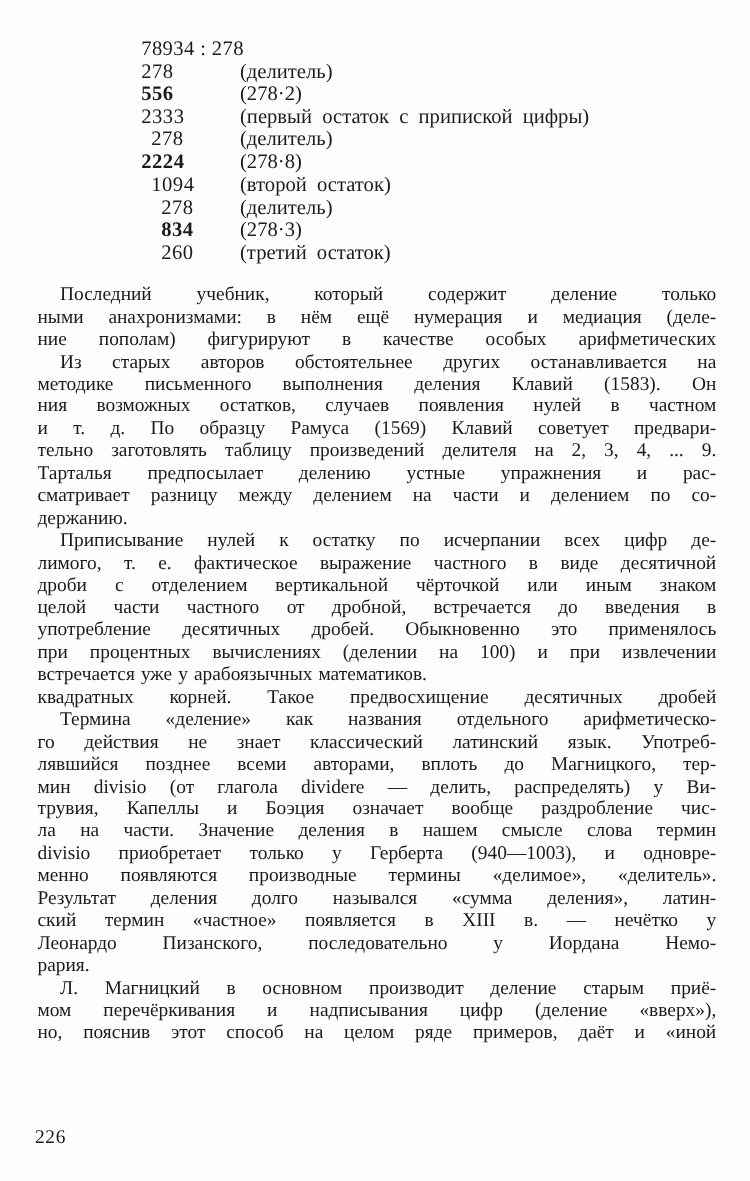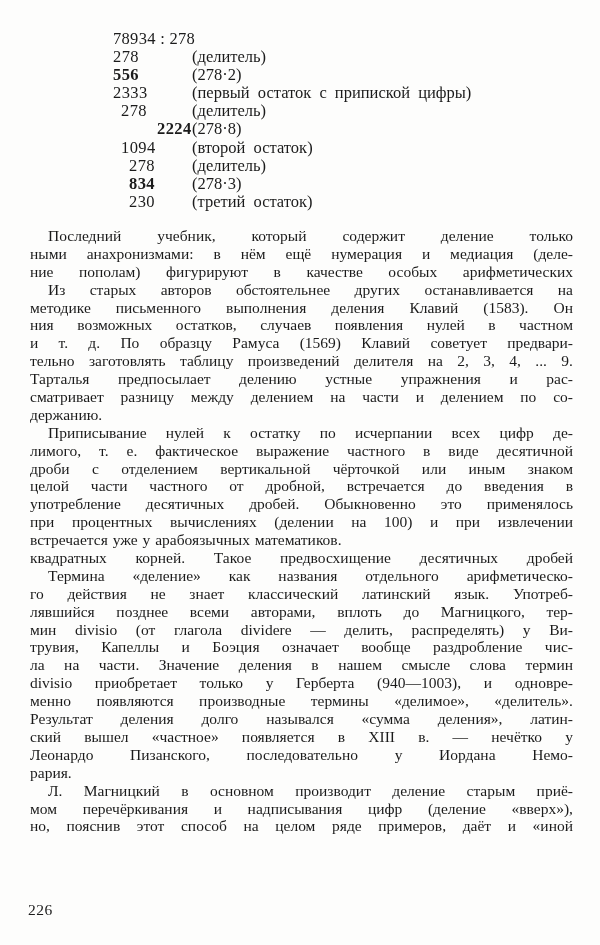--- a/index.html
+++ b/index.html
@@ -92,25 +92,25 @@
 
 <div class="page">
 
   <div class="division">
     <div class="div-header">78934 : 278</div>
     <div>
         <div class="div-row"><span class="div-num" style="padding-left: 0px;">278</span><span class="div-label">(делитель)</span></div>
         <div class="div-row"><span class="div-num bold" style="padding-left: 0px;">556</span><span class="div-label">(278·2)</span></div>
         <div class="div-row"><span class="div-num" style="padding-left: 0px;">2333</span><span class="div-label">(первый остаток с припиской цифры)</span></div>
         <div class="div-row"><span class="div-num" style="padding-left: 8px;">278</span><span class="div-label">(делитель)</span></div>
-        <div class="div-row"><span class="div-num bold" style="padding-left: 0px; margin-left: 44px;">2224</span><span class="div-label">(278·8)</span></div>
+        <div class="div-row"><span class="div-num bold" style="padding-left: 0px;">2224</span><span class="div-label">(278·8)</span></div>
         <div class="div-row"><span class="div-num" style="padding-left: 8px;">1094</span><span class="div-label">(второй остаток)</span></div>
         <div class="div-row"><span class="div-num" style="padding-left: 16px;">278</span><span class="div-label">(делитель)</span></div>
         <div class="div-row"><span class="div-num bold" style="padding-left: 16px;">834</span><span class="div-label">(278·3)</span></div>
-        <div class="div-row"><span class="div-num" style="padding-left: 16px;">230</span><span class="div-label">(третий остаток)</span></div>
+        <div class="div-row"><span class="div-num" style="padding-left: 16px;">260</span><span class="div-label">(третий остаток)</span></div>
       </div>
   </div>
 
   <div class="body-text">
       <div class="para">
         <div class="line first">Последний учебник, который содержит деление только</div>
         <div class="line">ными анахронизмами: в нём ещё нумерация и медиация (деле-</div>
         <div class="line">ние пополам) фигурируют в качестве особых арифметических</div>
       </div>
       <div class="para">
@@ -136,21 +136,21 @@
       <div class="para">
         <div class="line first">Термина «деление» как названия отдельного арифметическо-</div>
         <div class="line">го действия не знает классический латинский язык. Употреб-</div>
         <div class="line">лявшийся позднее всеми авторами, вплоть до Магницкого, тер-</div>
         <div class="line">мин divisio (от глагола dividere — делить, распределять) у Ви-</div>
         <div class="line">трувия, Капеллы и Боэция означает вообще раздробление чис-</div>
         <div class="line">ла на части. Значение деления в нашем смысле слова термин</div>
         <div class="line">divisio приобретает только у Герберта (940—1003), и одновре-</div>
         <div class="line">менно появляются производные термины «делимое», «делитель».</div>
         <div class="line">Результат деления долго назывался «сумма деления», латин-</div>
-        <div class="line">ский вышел «частное» появляется в XIII в. — нечётко у</div>
+        <div class="line">ский термин «частное» появляется в XIII в. — нечётко у</div>
         <div class="line">Леонардо Пизанского, последовательно у Иордана Немо-</div>
         <div class="line last">рария.</div>
       </div>
       <div class="para">
         <div class="line first">Л. Магницкий в основном производит деление старым приё-</div>
         <div class="line">мом перечёркивания и надписывания цифр (деление «вверх»),</div>
         <div class="line">но, пояснив этот способ на целом ряде примеров, даёт и «иной</div>
       </div>
     </div>
 

